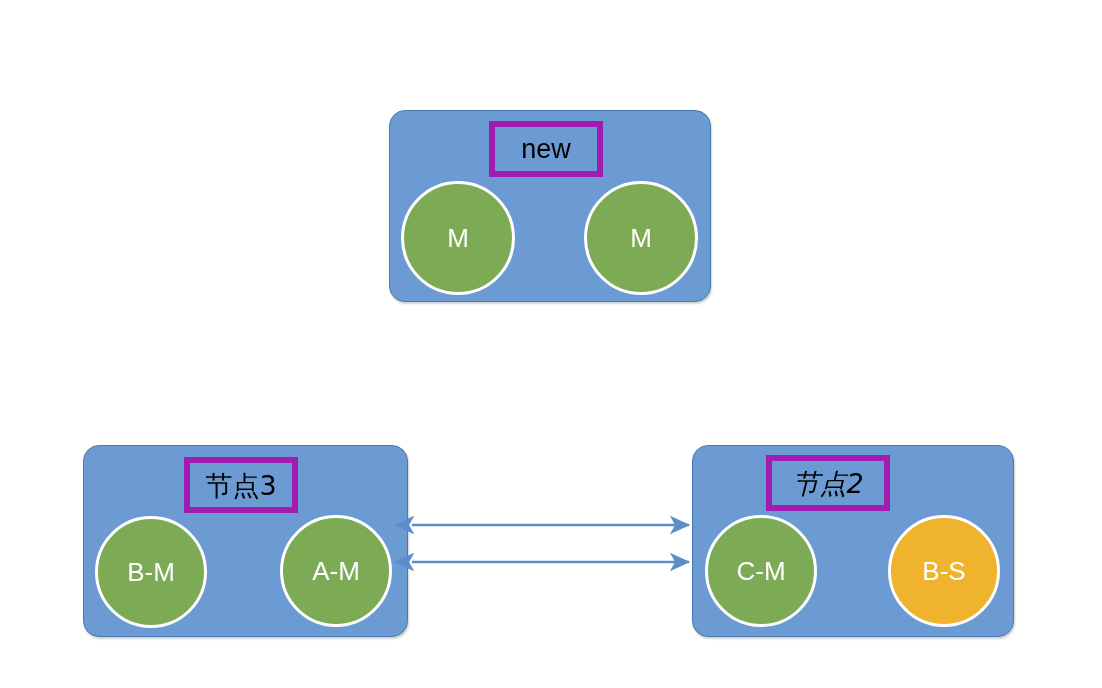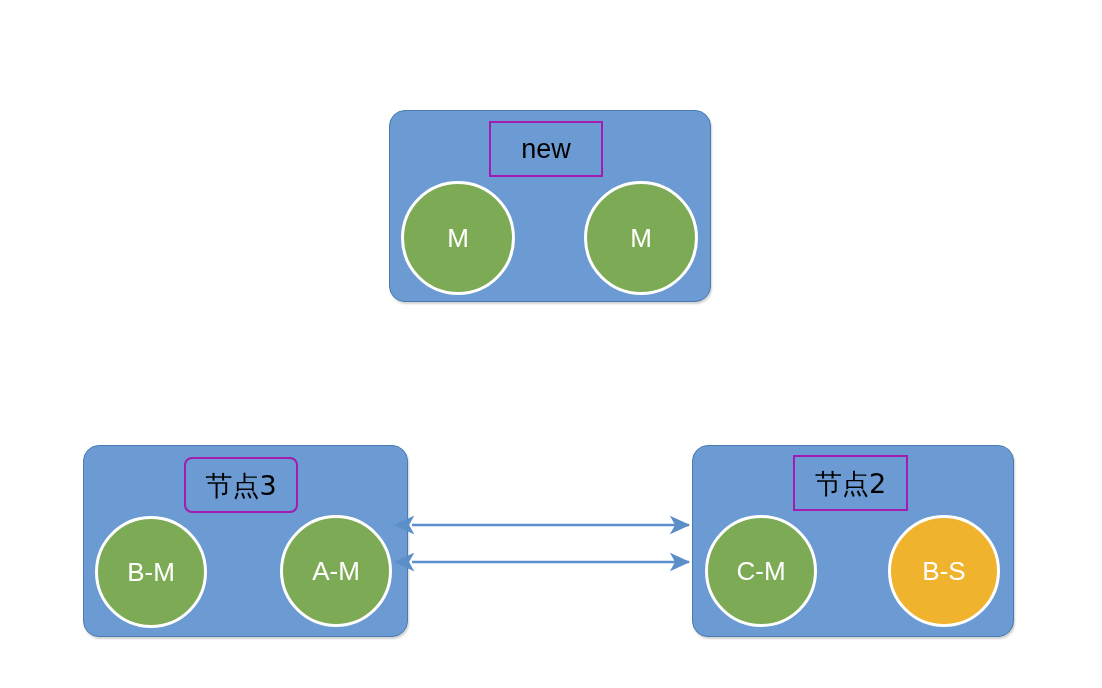--- a/index.html
+++ b/index.html
@@ -29,21 +29,21 @@
     border: 1px solid #4A7BB0;
     border-radius: 16px;
     box-sizing: border-box;
     box-shadow: 1px 2px 2px rgba(0,0,0,0.18);
   }
 
   
   .panel-title-box {
     position: absolute;
     background: #6B9BD2;
-    border: 2px solid #a21caf;
+    border: 6px solid #a21caf;
     box-sizing: border-box;
     display: flex;
     align-items: center;
     justify-content: center;
     color: #000000;
     z-index: 4;
   }
   .panel-title-box .title-text {
     font-size: 27px;
     line-height: 1;
@@ -111,35 +111,35 @@
   <div class="circle circle-green" style="left:401px; top:181px; width:114px; height:114px;">
     <span>M</span>
   </div>
 
   <div class="circle circle-green" style="left:584px; top:181px; width:114px; height:114px;">
     <span>M</span>
   </div>
 
   <div class="node-panel" style="left:83px; top:445px; width:325px; height:192px;"></div>
 
-  <div class="panel-title-box title-cjk" style="left:184px; top:457px; width:114px; height:56px;border-radius:8px;">
+  <div class="panel-title-box title-cjk" style="left:184px; top:457px; width:114px; height:56px;">
     <span class="title-text">节点3</span>
   </div>
 
   <div class="circle circle-green" style="left:280px; top:515px; width:112px; height:112px;">
     <span>A-M</span>
   </div>
 
   <div class="circle circle-green" style="left:95px; top:516px; width:112px; height:112px;">
     <span>B-M</span>
   </div>
 
   <div class="node-panel" style="left:692px; top:445px; width:322px; height:192px;"></div>
 
-  <div class="panel-title-box title-cjk" style="left:793px; top:455px; width:115px; height:56px;">
+  <div class="panel-title-box title-cjk" style="left:766px; top:455px; width:124px; height:56px;font-style:italic;">
     <span class="title-text">节点2</span>
   </div>
 
   <div class="circle circle-orange" style="left:888px; top:515px; width:112px; height:112px;">
     <span>B-S</span>
   </div>
 
   <div class="circle circle-green" style="left:705px; top:515px; width:112px; height:112px;">
     <span>C-M</span>
   </div>

